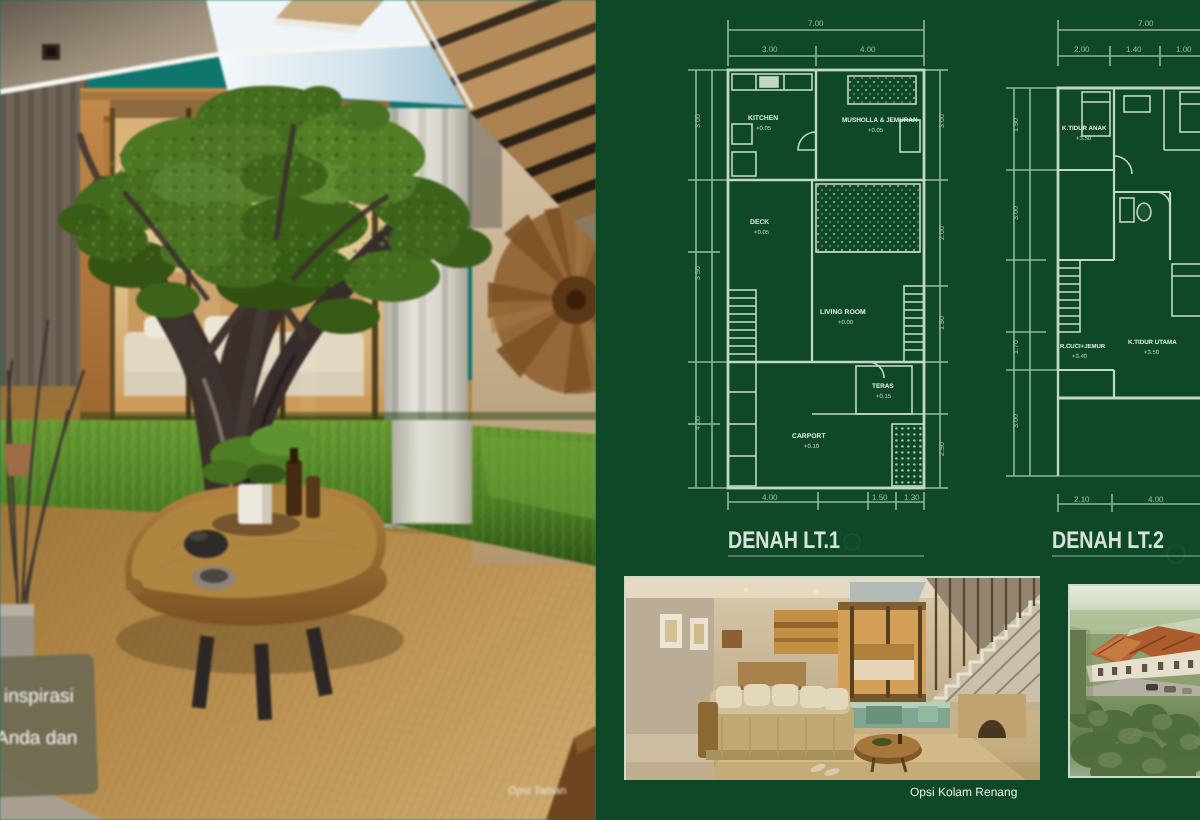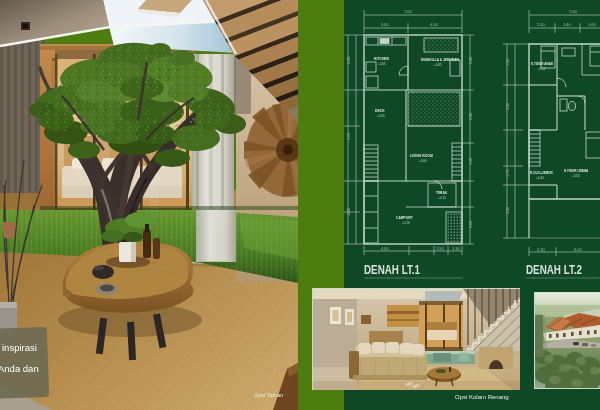--- a/index.html
+++ b/index.html
@@ -4,21 +4,21 @@
 <style>
   html,body{margin:0;padding:0;}
   body{width:600px;height:410px;overflow:hidden;font-family:"Liberation Sans",sans-serif;}
   .page{position:relative;width:600px;height:410px;background:#0e4827;overflow:hidden;}
   .abs{position:absolute;}
 </style>
 </head>
 <body>
 <div class="page">
 
-  <div class="abs" id="photo-main" style="left:0;top:0;width:344px;height:410px;overflow:hidden;background:#4d7c0f;">
+  <div class="abs" id="photo-main" style="left:0;top:0;width:298px;height:410px;overflow:hidden;background:#0f766e;">
       <div style="position:absolute;left:0;top:0;width:298px;height:410px;filter:blur(0.55px);">
     <svg width="298" height="410" viewBox="0 0 298 410">
       <defs>
         <linearGradient id="matG" x1="0" y1="0" x2="1" y2="1">
           <stop offset="0" stop-color="#976e33"></stop>
               <stop offset="0.5" stop-color="#b68c4c"></stop>
               <stop offset="1" stop-color="#d0ad72"></stop>
         </linearGradient>
         <linearGradient id="ceilG" x1="0" y1="0" x2="1" y2="1">
           <stop offset="0" stop-color="#645a4d"></stop>

